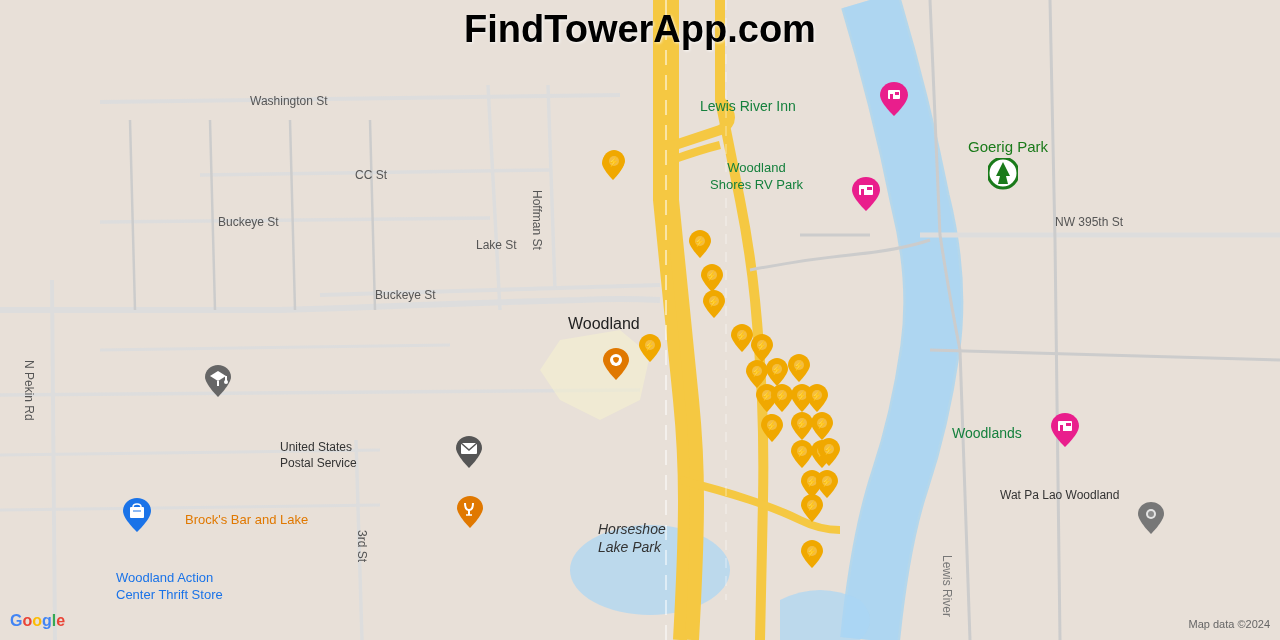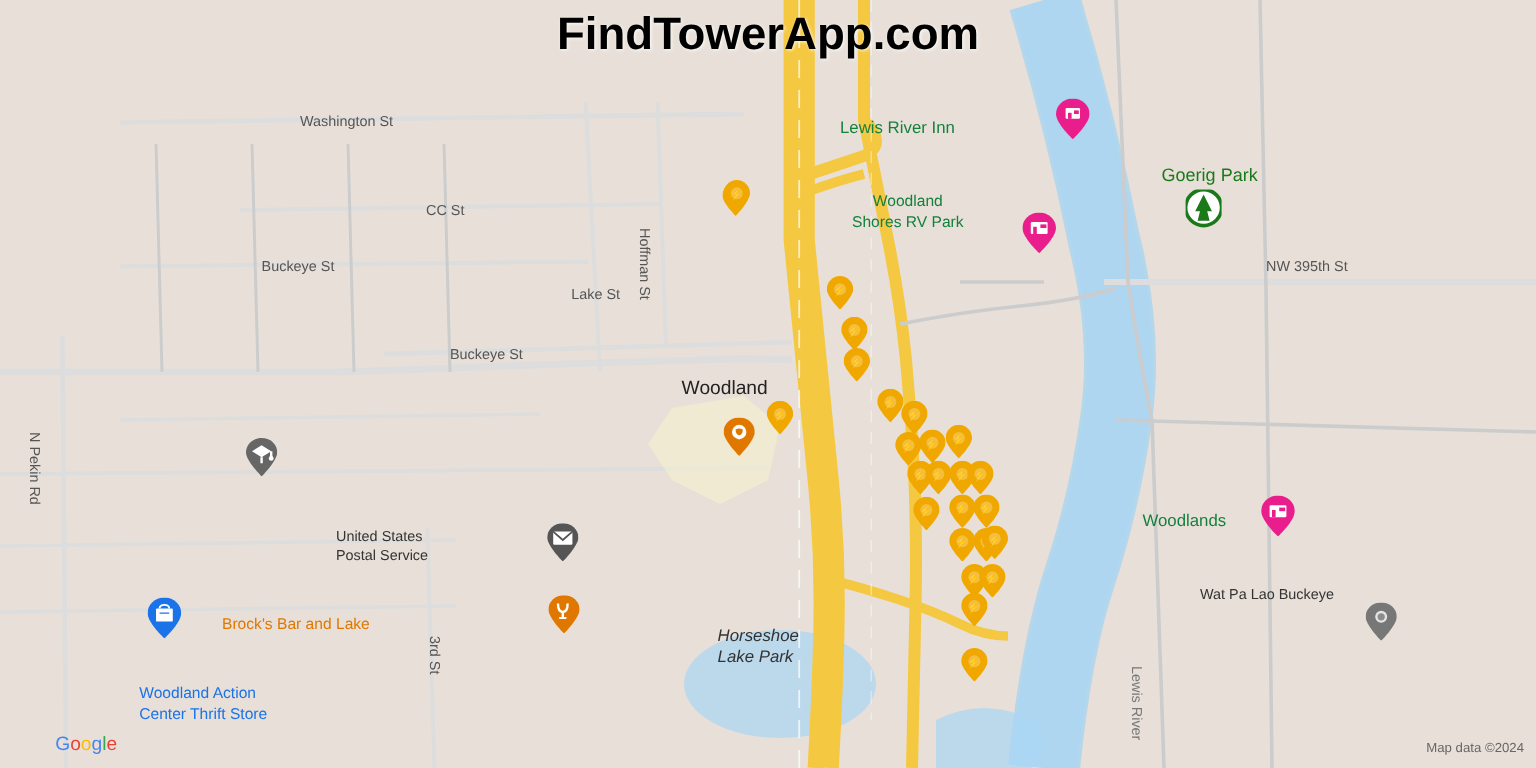--- a/index.html
+++ b/index.html
@@ -78,23 +78,22 @@
       color: #333;
       font-size: 12px;
     }
 
     
     .google-logo {
       position: absolute;
       bottom: 10px;
       left: 10px;
       font-size: 16px;
-      font-weight: normal;
+      font-weight: bold;
       z-index: 10;
-      margin-left: 36px;
     }
     .google-logo .g-blue { color: #4285F4; }
     .google-logo .g-red { color: #EA4335; }
     .google-logo .g-yellow { color: #FBBC05; }
     .google-logo .g-green { color: #34A853; }
 
     
     .map-attribution {
       position: absolute;
       bottom: 10px;
@@ -198,21 +197,21 @@
 
 
   <div class="map-label poi-dark" style="left:280px; top:440px; line-height:1.3; text-align:left;">United States<br>Postal Service</div>
 
   <div class="map-label poi-orange" style="left:185px; top:512px; font-size:13px;">Brock's Bar and Lake</div>
 
   <div class="map-label place-name" style="left:598px; top:520px; text-align:left; line-height:1.3;font-style:italic;">Horseshoe<br>Lake Park</div>
 
   <div class="map-label poi-pink" style="left:952px; top:425px; font-size:14px;">Woodlands</div>
 
-  <div class="map-label poi-dark" style="left:1000px; top:488px; font-size:12px;">Wat Pa Lao Buckeye</div>
+  <div class="map-label poi-dark" style="left:1000px; top:488px; font-size:12px;">Wat Pa Lao Woodland</div>
 
   <div class="map-label poi-blue" style="left:116px; top:570px; line-height:1.3;">Woodland Action<br>Center Thrift Store</div>
 
   <svg style="position:absolute; left:602px; top:152px;" width="22" height="28" viewBox="0 0 22 28">
     <path d="M11 0 C5 0 0 5 0 11 C0 17 11 28 11 28 C11 28 22 17 22 11 C22 5 17 0 11 0Z" fill="#f0a800"></path>
     <circle cx="11" cy="11" r="6" fill="#fff" opacity="0.3"></circle>
     <text x="11" y="15" text-anchor="middle" font-size="10" fill="white" font-weight="bold">📡</text>
   </svg>
 
   <svg width="22" height="28" viewBox="0 0 22 28" style="position: absolute; left: 603px; top: 150px; z-index: 8;">

